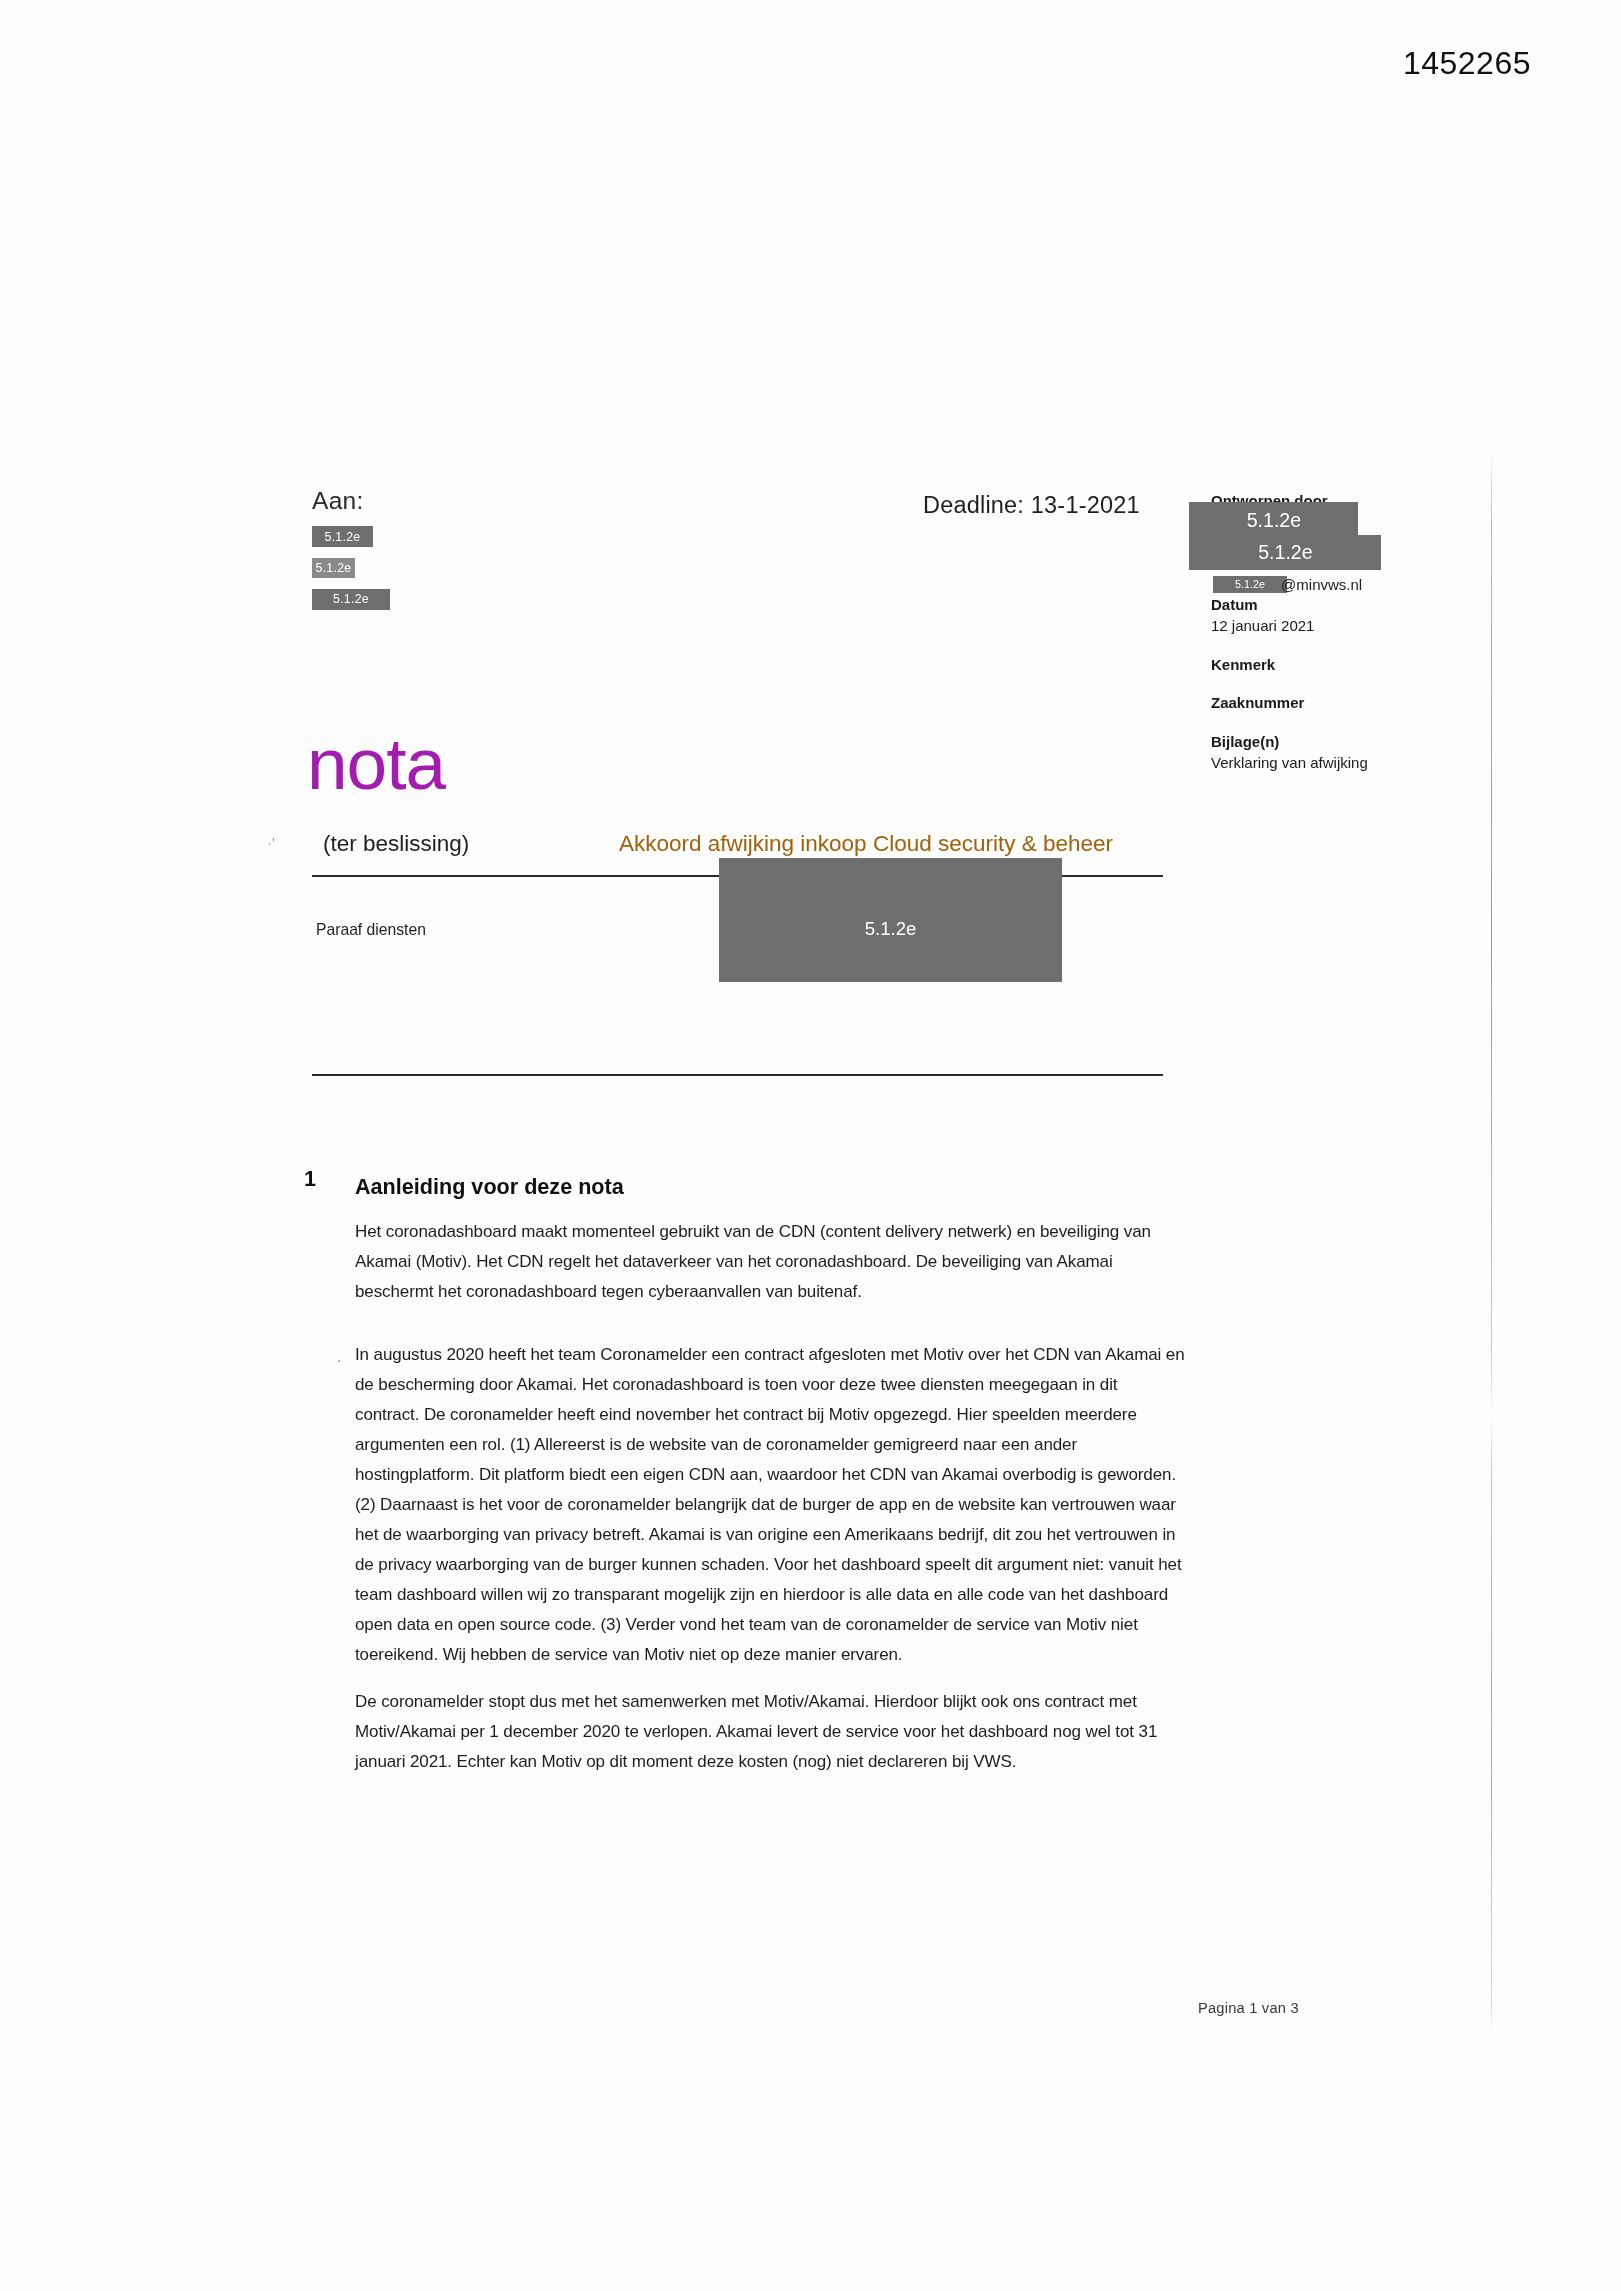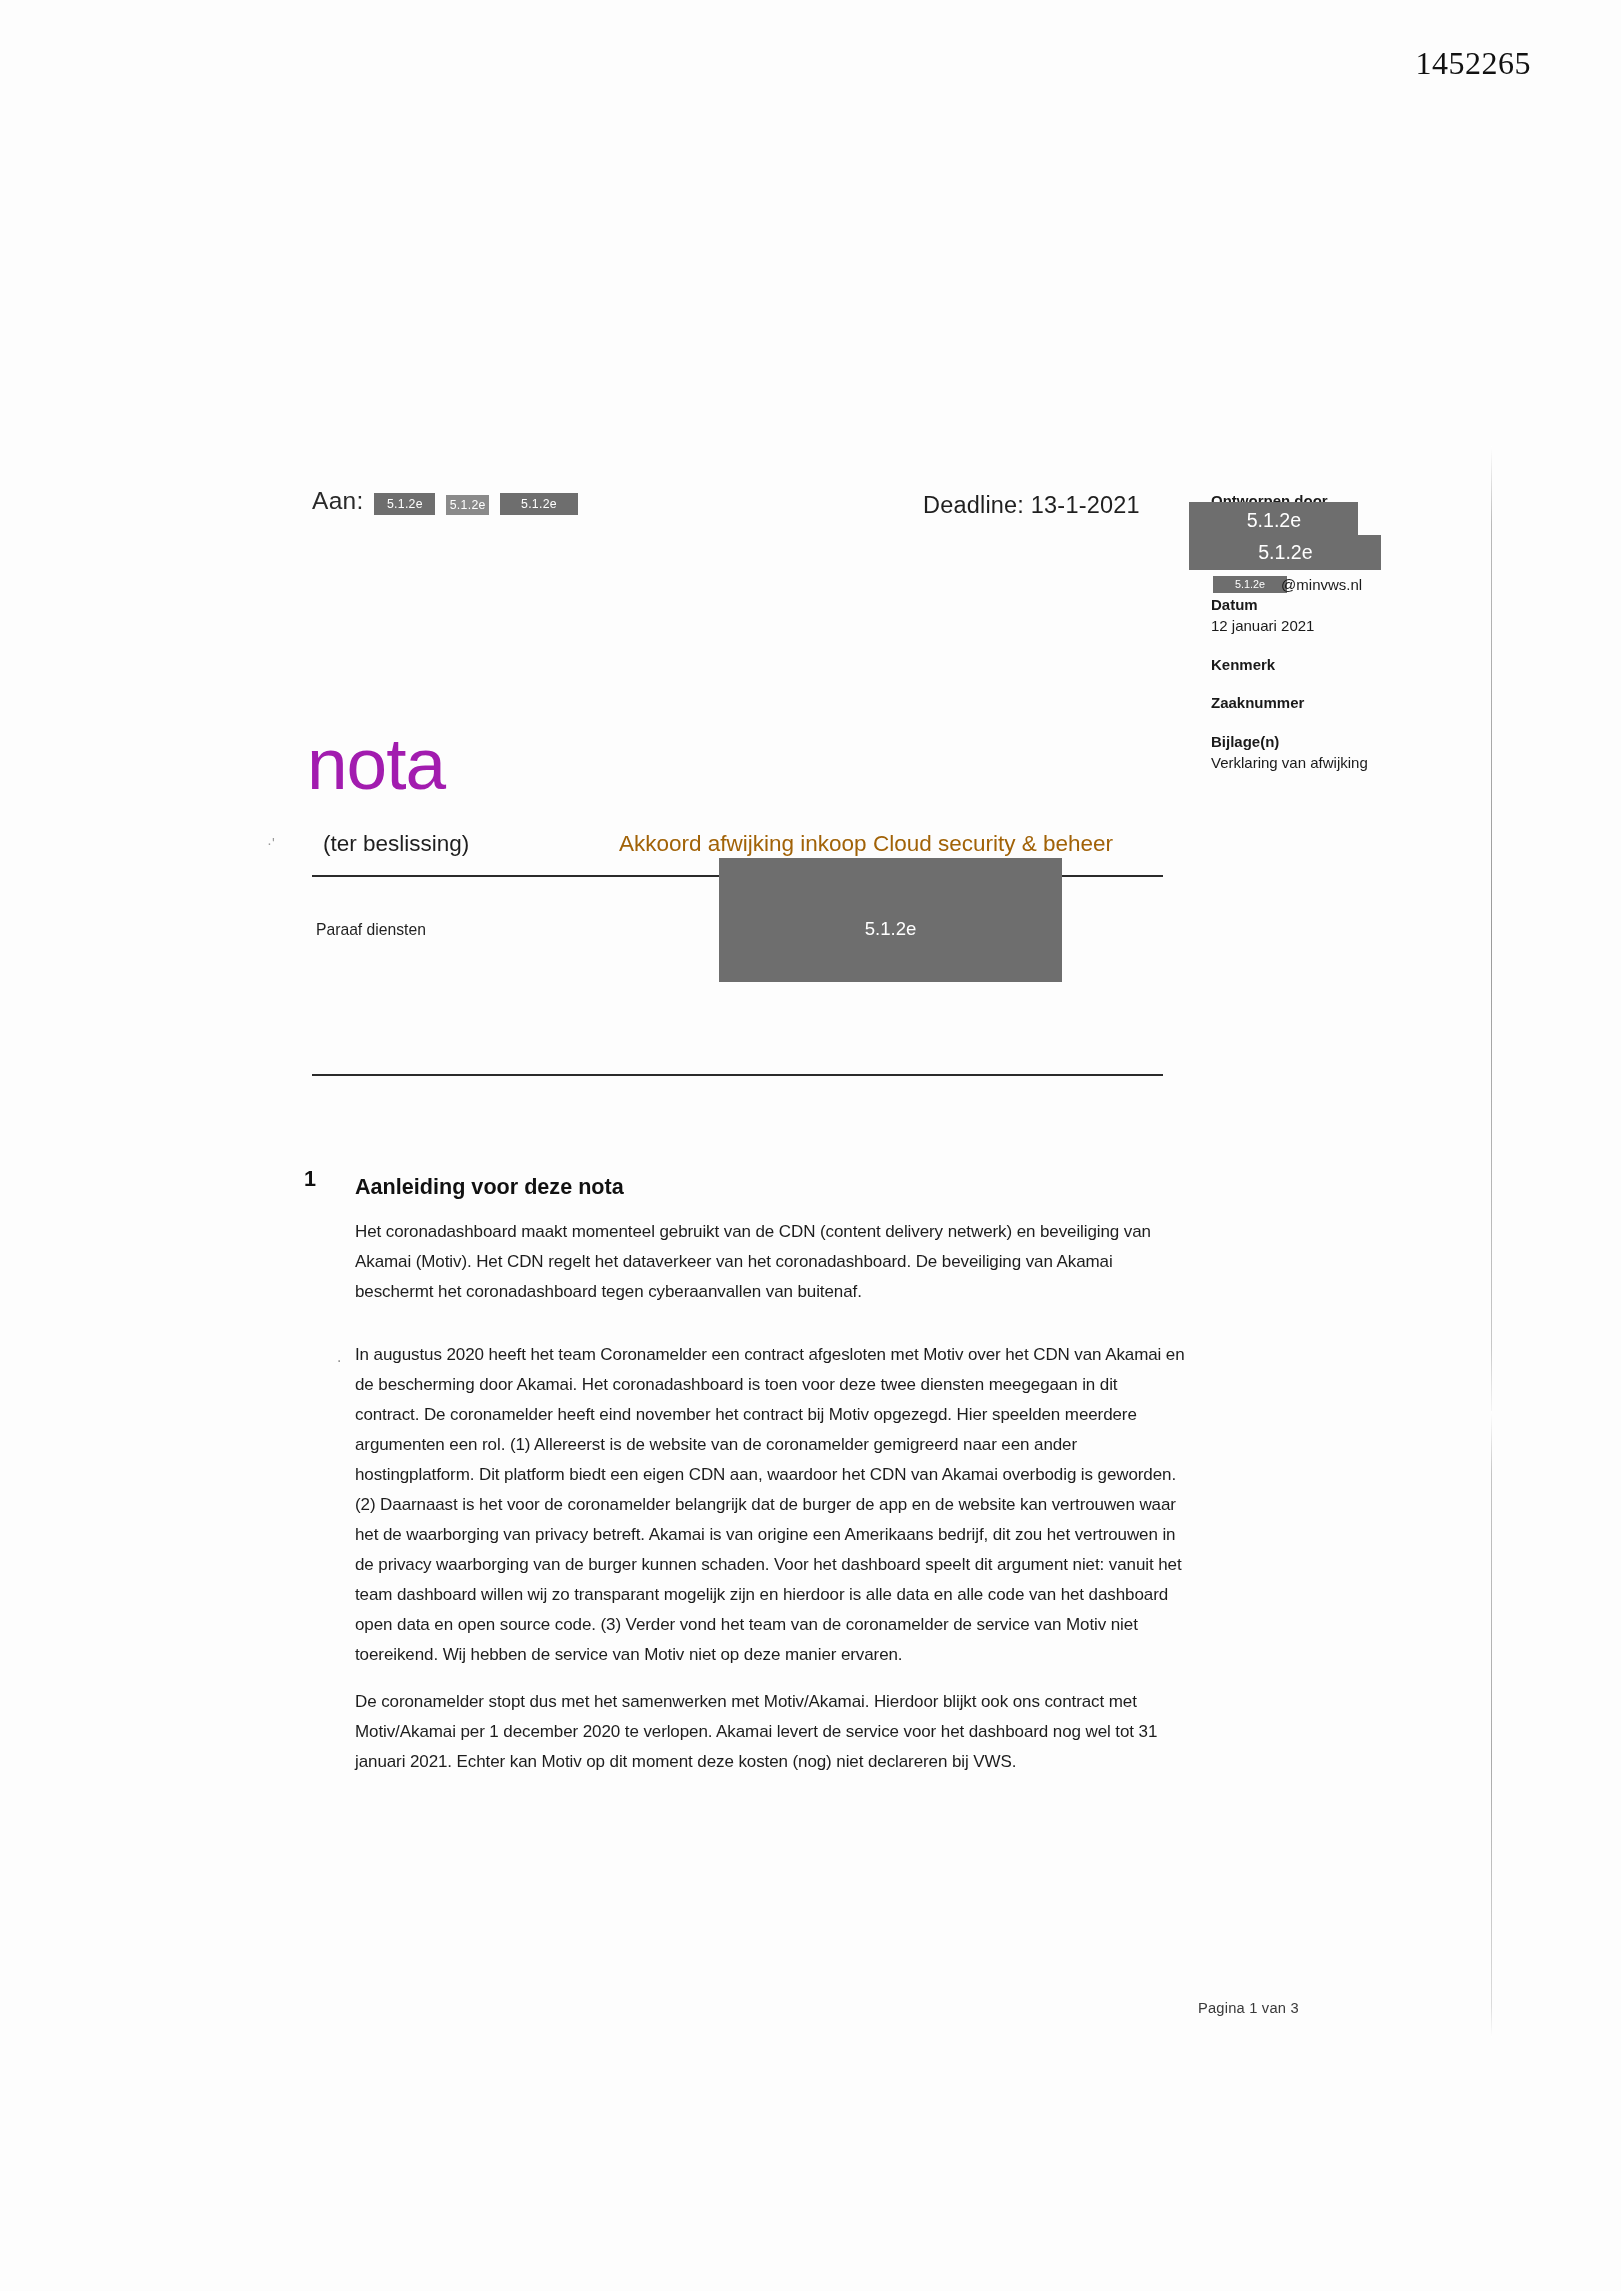--- a/index.html
+++ b/index.html
@@ -36,43 +36,43 @@
   }
 
   
   .doc-id {
     position: absolute;
     right: 90px;
     top: 45px;
     font-size: 32px;
     letter-spacing: 0.5px;
     color: #111;
-    font-family: Liberation Serif, serif;
   }
 
   
   .ministry {
     position: absolute;
     left: 875px;
     top: 287px;
     font-family: "Liberation Serif", serif;
     font-size: 24px;
     line-height: 34px;
     color: #15181c;
     letter-spacing: 0.1px;
   }
 
   
   .aan-row {
     position: absolute;
     left: 312px;
     top: 487px;
     display: flex;
-    align-items: flex-end;
+    align-items: flex-start;
     gap: 10.8px;
+    flex-direction: column;
   }
   .aan-label {
     font-size: 24.5px;
     color: #2a2a2a;
     letter-spacing: 0.3px;
   }
   .redact {
     background: #6e6e6e;
     color: #ffffff;
     display: flex;

